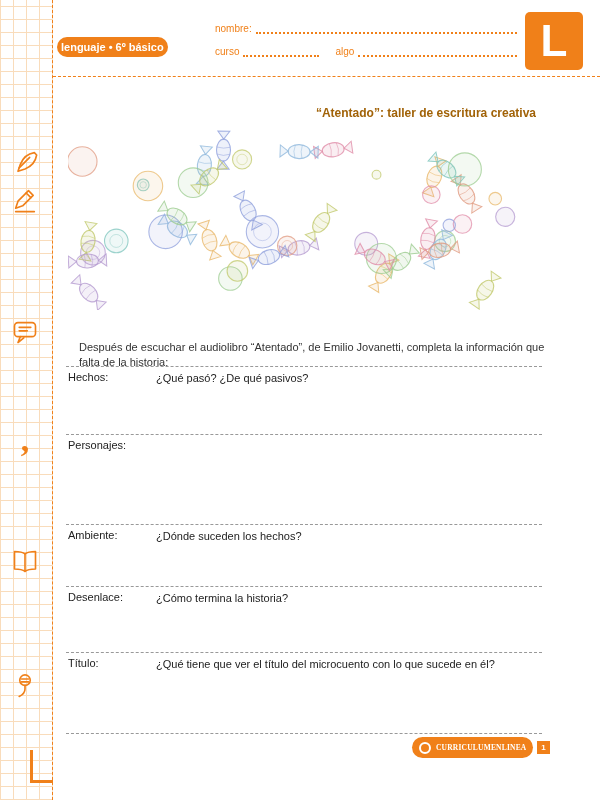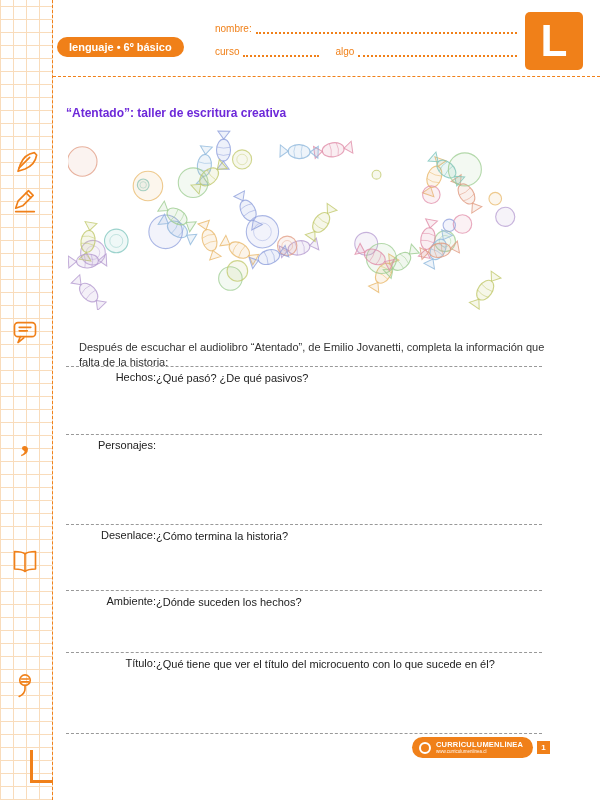--- a/index.html
+++ b/index.html
@@ -12,56 +12,56 @@
       repeating-linear-gradient(0deg,#f9dcbb 0,#f9dcbb 1px,transparent 1px,transparent 13px),
       repeating-linear-gradient(90deg,#f9dcbb 0,#f9dcbb 1px,transparent 1px,transparent 13px);
     border-right:1px dashed #f08019;}
   .side-icon{position:absolute;left:11px;width:28px;height:28px;color:#f08019;}
   .side-icon svg{width:100%;height:100%;stroke:currentColor;fill:none;stroke-width:1.4;
     stroke-linecap:round;stroke-linejoin:round;}
   .comma-glyph{font-family:"Liberation Serif",serif;font-size:34px;font-weight:bold;color:#f08019;
     line-height:20px;text-align:center;}
 
   .subject-badge{position:absolute;left:57px;top:37px;background:#f08019;color:#fff;
-    font-size:11px;font-weight:bold;padding:4px 12px;border-radius:11px;white-space:nowrap;}
+    font-size:11px;font-weight:bold;padding:4px 4px;border-radius:11px;white-space:nowrap;}
 
   .header-fields{position:absolute;left:215px;top:21px;width:302px;color:#f08019;font-size:10px;}
   .field-row{display:flex;align-items:flex-end;margin-bottom:10px;}
   .f-label{margin-right:4px;white-space:nowrap;}
   .dotline{display:inline-block;height:11px;border-bottom:2px dotted #f08019;}
   .dot-nombre{flex:1;}
   .dot-curso{width:76px;margin-right:16px;}
   .dot-fecha{flex:1;}
 
   .letter-badge{position:absolute;right:17px;top:12px;width:58px;height:58px;background:#f08019;
     color:#fff;font-size:44px;font-weight:bold;display:flex;align-items:center;justify-content:center;
     border-radius:5px;}
 
   .header-sep{position:absolute;left:53px;right:0;top:76px;border-top:1px dashed #f08019;}
 
-  .title{position:absolute;left:66px;top:106px;width:470px;margin:0;text-align:left;
-    font-size:12px;font-weight:bold;color:#6d28d9;}
+  .title{position:absolute;left:66px;top:106px;width:470px;margin:0;text-align:right;
+    font-size:12px;font-weight:bold;color:#a16207;}
 
   .candies{position:absolute;left:68px;top:128px;width:462px;height:182px;}
 
   .intro{position:absolute;left:67px;top:328px;width:474px;margin:12px;font-size:11px;
     line-height:1.35;color:#333;}
 
   .ws-table{position:absolute;left:66px;top:366px;width:476px;font-size:11px;color:#222;}
   .ws-row{display:flex;border-top:1px dashed #999;box-sizing:border-box;}
   .ws-row.last{border-bottom:1px dashed #999;}
-  .ws-label{width:88px;flex:0 0 88px;padding:4px 0 0 2px;text-align:right;}
+  .ws-label{width:88px;flex:0 0 88px;padding:4px 0 0 2px;}
   .ws-q{flex:1;padding:4px 2px 0 0;line-height:1.4;}
   .h0{height:68px}.h1{height:90px}.h2{height:62px}.h3{height:66px}.h4{height:82px}
 
   .logo{position:absolute;left:412px;top:737px;width:121px;height:21px;background:#f08019;
     border-radius:11px;display:flex;align-items:center;padding:0 7px;box-sizing:border-box;color:#fff;}
   .logo-circle{width:12px;height:12px;border:2px solid #fff;border-radius:50%;margin-right:5px;
     flex:0 0 auto;box-sizing:border-box;}
-  .logo-cols{display:flex;flex-direction:column;line-height:1;overflow:hidden;}
+  .logo-cols{display:flex;flex-direction:row;line-height:1;overflow:hidden;font-family:Liberation Serif, serif;}
   .logo-main{font-size:7.5px;font-weight:bold;letter-spacing:.2px;white-space:nowrap;}
   .logo-tag{font-size:4.5px;margin-top:1.5px;white-space:nowrap;opacity:.95;}
 
   .page-num{position:absolute;left:537px;top:741px;width:13px;height:13px;background:#f08019;
     color:#fff;font-size:8px;font-weight:bold;display:flex;align-items:center;justify-content:center;}
 
   .corner-l{position:absolute;left:30px;top:750px;width:20px;height:30px;
     border-left:3px solid #f08019;border-bottom:3px solid #f08019;}
 </style>
 </head>
@@ -320,27 +320,27 @@
   <p class="intro">Después de escuchar el audiolibro “Atentado”, de Emilio Jovanetti, completa la información que falta de la historia:</p>
 
   <div class="ws-table">
     <div class="ws-row h0">
       <div class="ws-label">Hechos:</div>
       <div class="ws-q">¿Qué pasó? ¿De qué pasivos?</div>
     </div>
     <div class="ws-row h1">
       <div class="ws-label">Personajes:</div>
     </div>
+    <div class="ws-row h2">
+      <div class="ws-label">Ambiente:</div>
+      <div class="ws-q">¿Dónde suceden los hechos?</div>
+    </div>
     <div class="ws-row h3">
       <div class="ws-label">Desenlace:</div>
       <div class="ws-q">¿Cómo termina la historia?</div>
-    </div>
-    <div class="ws-row h2">
-      <div class="ws-label">Ambiente:</div>
-      <div class="ws-q">¿Dónde suceden los hechos?</div>
     </div>
     <div class="ws-row h4 last">
       <div class="ws-label">Título:</div>
       <div class="ws-q">¿Qué tiene que ver el título del microcuento con lo que sucede en él?</div>
     </div>
   </div>
 
   <div class="logo">
     <span class="logo-circle"></span>
     <span class="logo-cols">

